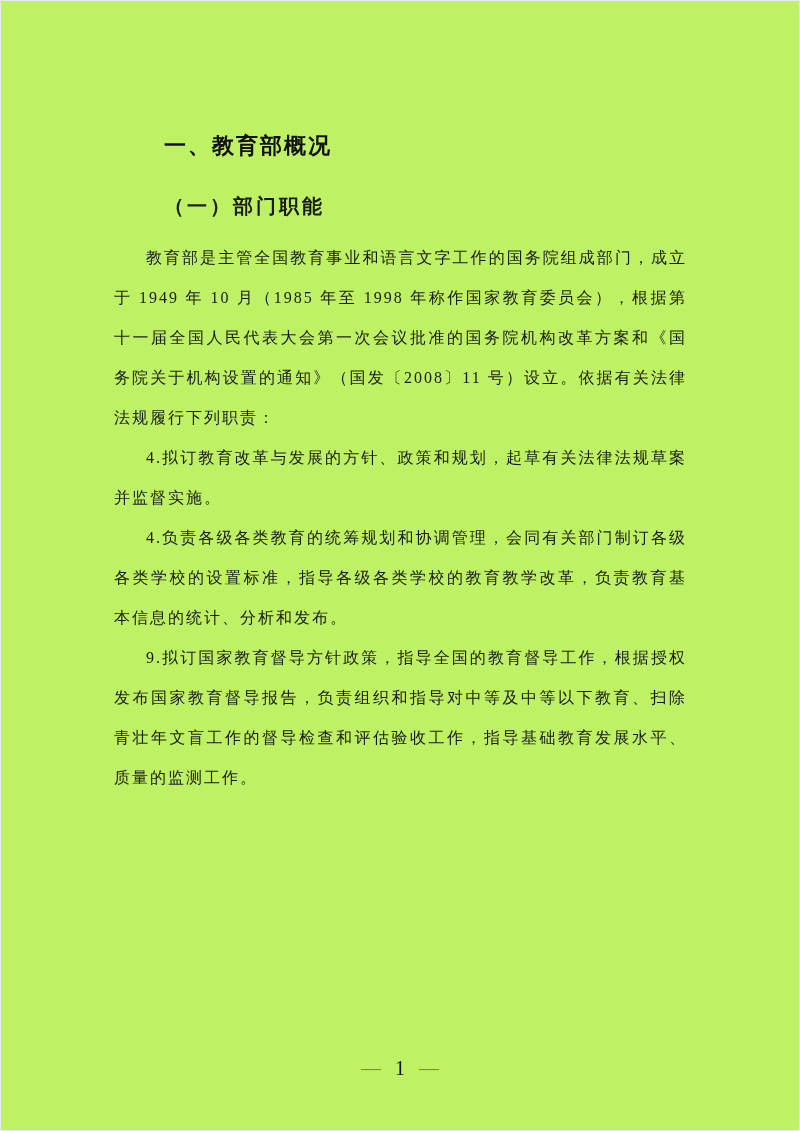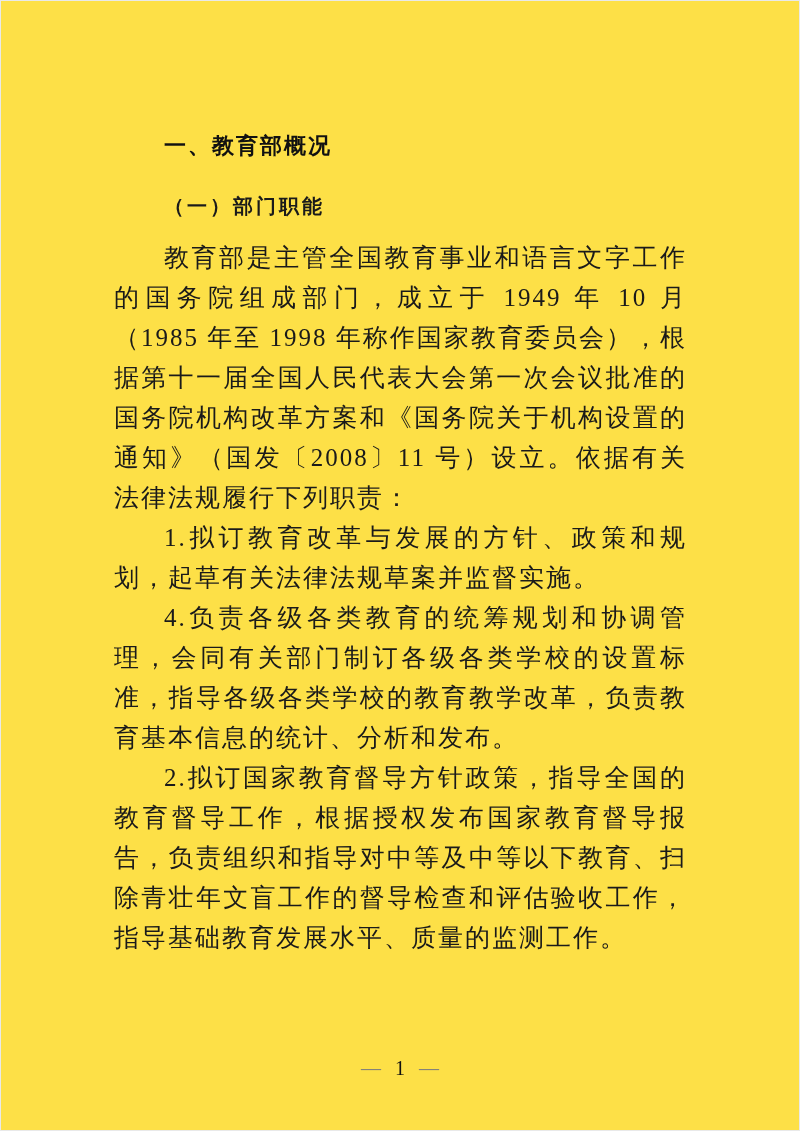--- a/index.html
+++ b/index.html
@@ -5,21 +5,21 @@
   html, body {
     margin: 0;
     padding: 0;
     background: #ffffff;
   }
   .page {
     position: relative;
     width: 800px;
     height: 1131px;
     box-sizing: border-box;
-    background: #fde047;
+    background: #bef264;
     border: 1px solid #e9e9e9;
     color: #1a1a1a;
     font-family: "Liberation Serif", serif;
     overflow: hidden;
   }
   .content {
     padding: 130px 112px 0 113px;
   }
   .heading {
     margin: 0;
@@ -39,21 +39,21 @@
     letter-spacing: 3px;
     text-indent: 50px;
     line-height: 28px;
     color: #1a1a1a;
   }
   .body-text {
     margin-top: 18px;
   }
   .body-text p {
     margin: 0;
-    font-size: 25px;
+    font-size: 16px;
     line-height: 40px;
     letter-spacing: 2px;
     text-indent: 2em;
     text-align: justify;
     text-justify: inter-character;
     color: #1a1a1a;
   }
   .footer {
     position: absolute;
     left: 0;
@@ -75,21 +75,21 @@
 </style>
 </head>
 <body>
 
 <div class="page">
   <div class="content">
     <h1 class="heading">一、教育部概况</h1>
     <h2 class="subheading">（一）部门职能</h2>
     <div class="body-text">
       <p>教育部是主管全国教育事业和语言文字工作的国务院组成部门，成立于 1949 年 10 月（1985 年至 1998 年称作国家教育委员会），根据第十一届全国人民代表大会第一次会议批准的国务院机构改革方案和《国务院关于机构设置的通知》（国发〔2008〕11 号）设立。依据有关法律法规履行下列职责：</p>
-      <p>1.拟订教育改革与发展的方针、政策和规划，起草有关法律法规草案并监督实施。</p>
+      <p>4.拟订教育改革与发展的方针、政策和规划，起草有关法律法规草案并监督实施。</p>
       <p>4.负责各级各类教育的统筹规划和协调管理，会同有关部门制订各级各类学校的设置标准，指导各级各类学校的教育教学改革，负责教育基本信息的统计、分析和发布。</p>
-      <p>2.拟订国家教育督导方针政策，指导全国的教育督导工作，根据授权发布国家教育督导报告，负责组织和指导对中等及中等以下教育、扫除青壮年文盲工作的督导检查和评估验收工作，指导基础教育发展水平、质量的监测工作。</p>
+      <p>9.拟订国家教育督导方针政策，指导全国的教育督导工作，根据授权发布国家教育督导报告，负责组织和指导对中等及中等以下教育、扫除青壮年文盲工作的督导检查和评估验收工作，指导基础教育发展水平、质量的监测工作。</p>
     </div>
   </div>
   <div class="footer">
     <span class="dash">—</span><span class="page-num">1</span><span class="dash">—</span>
   </div>
 </div>
 
 </body></html>

